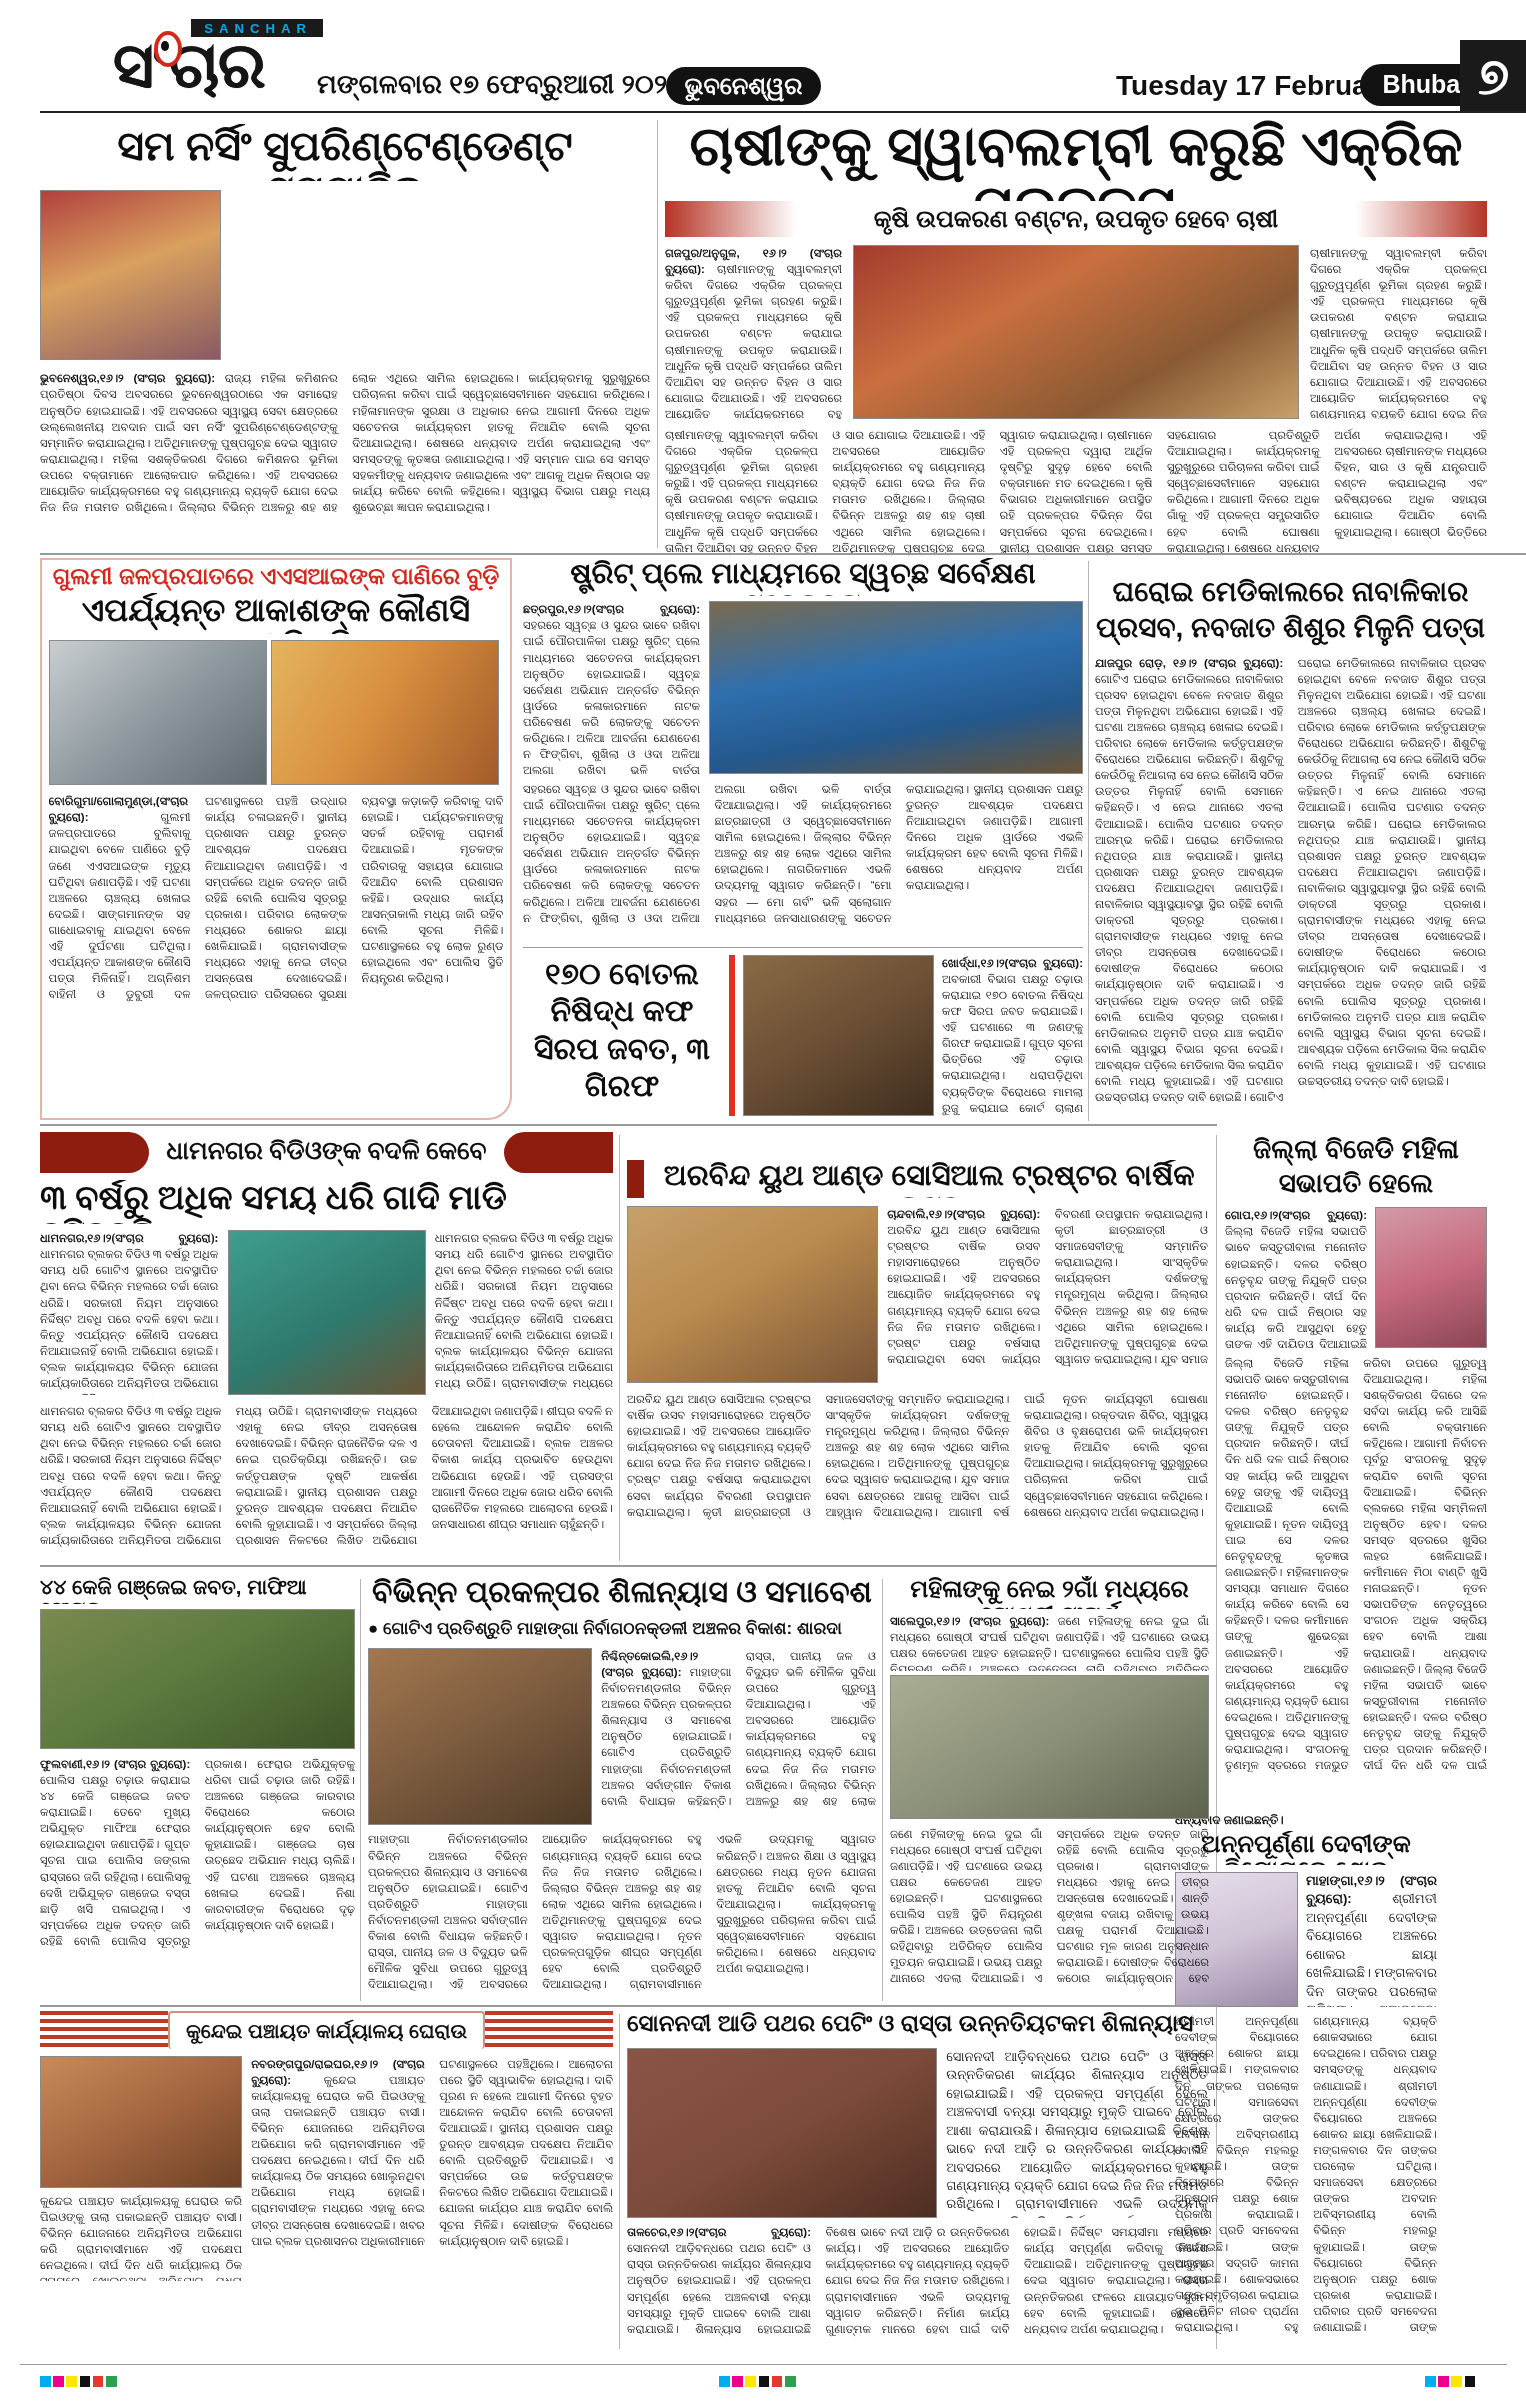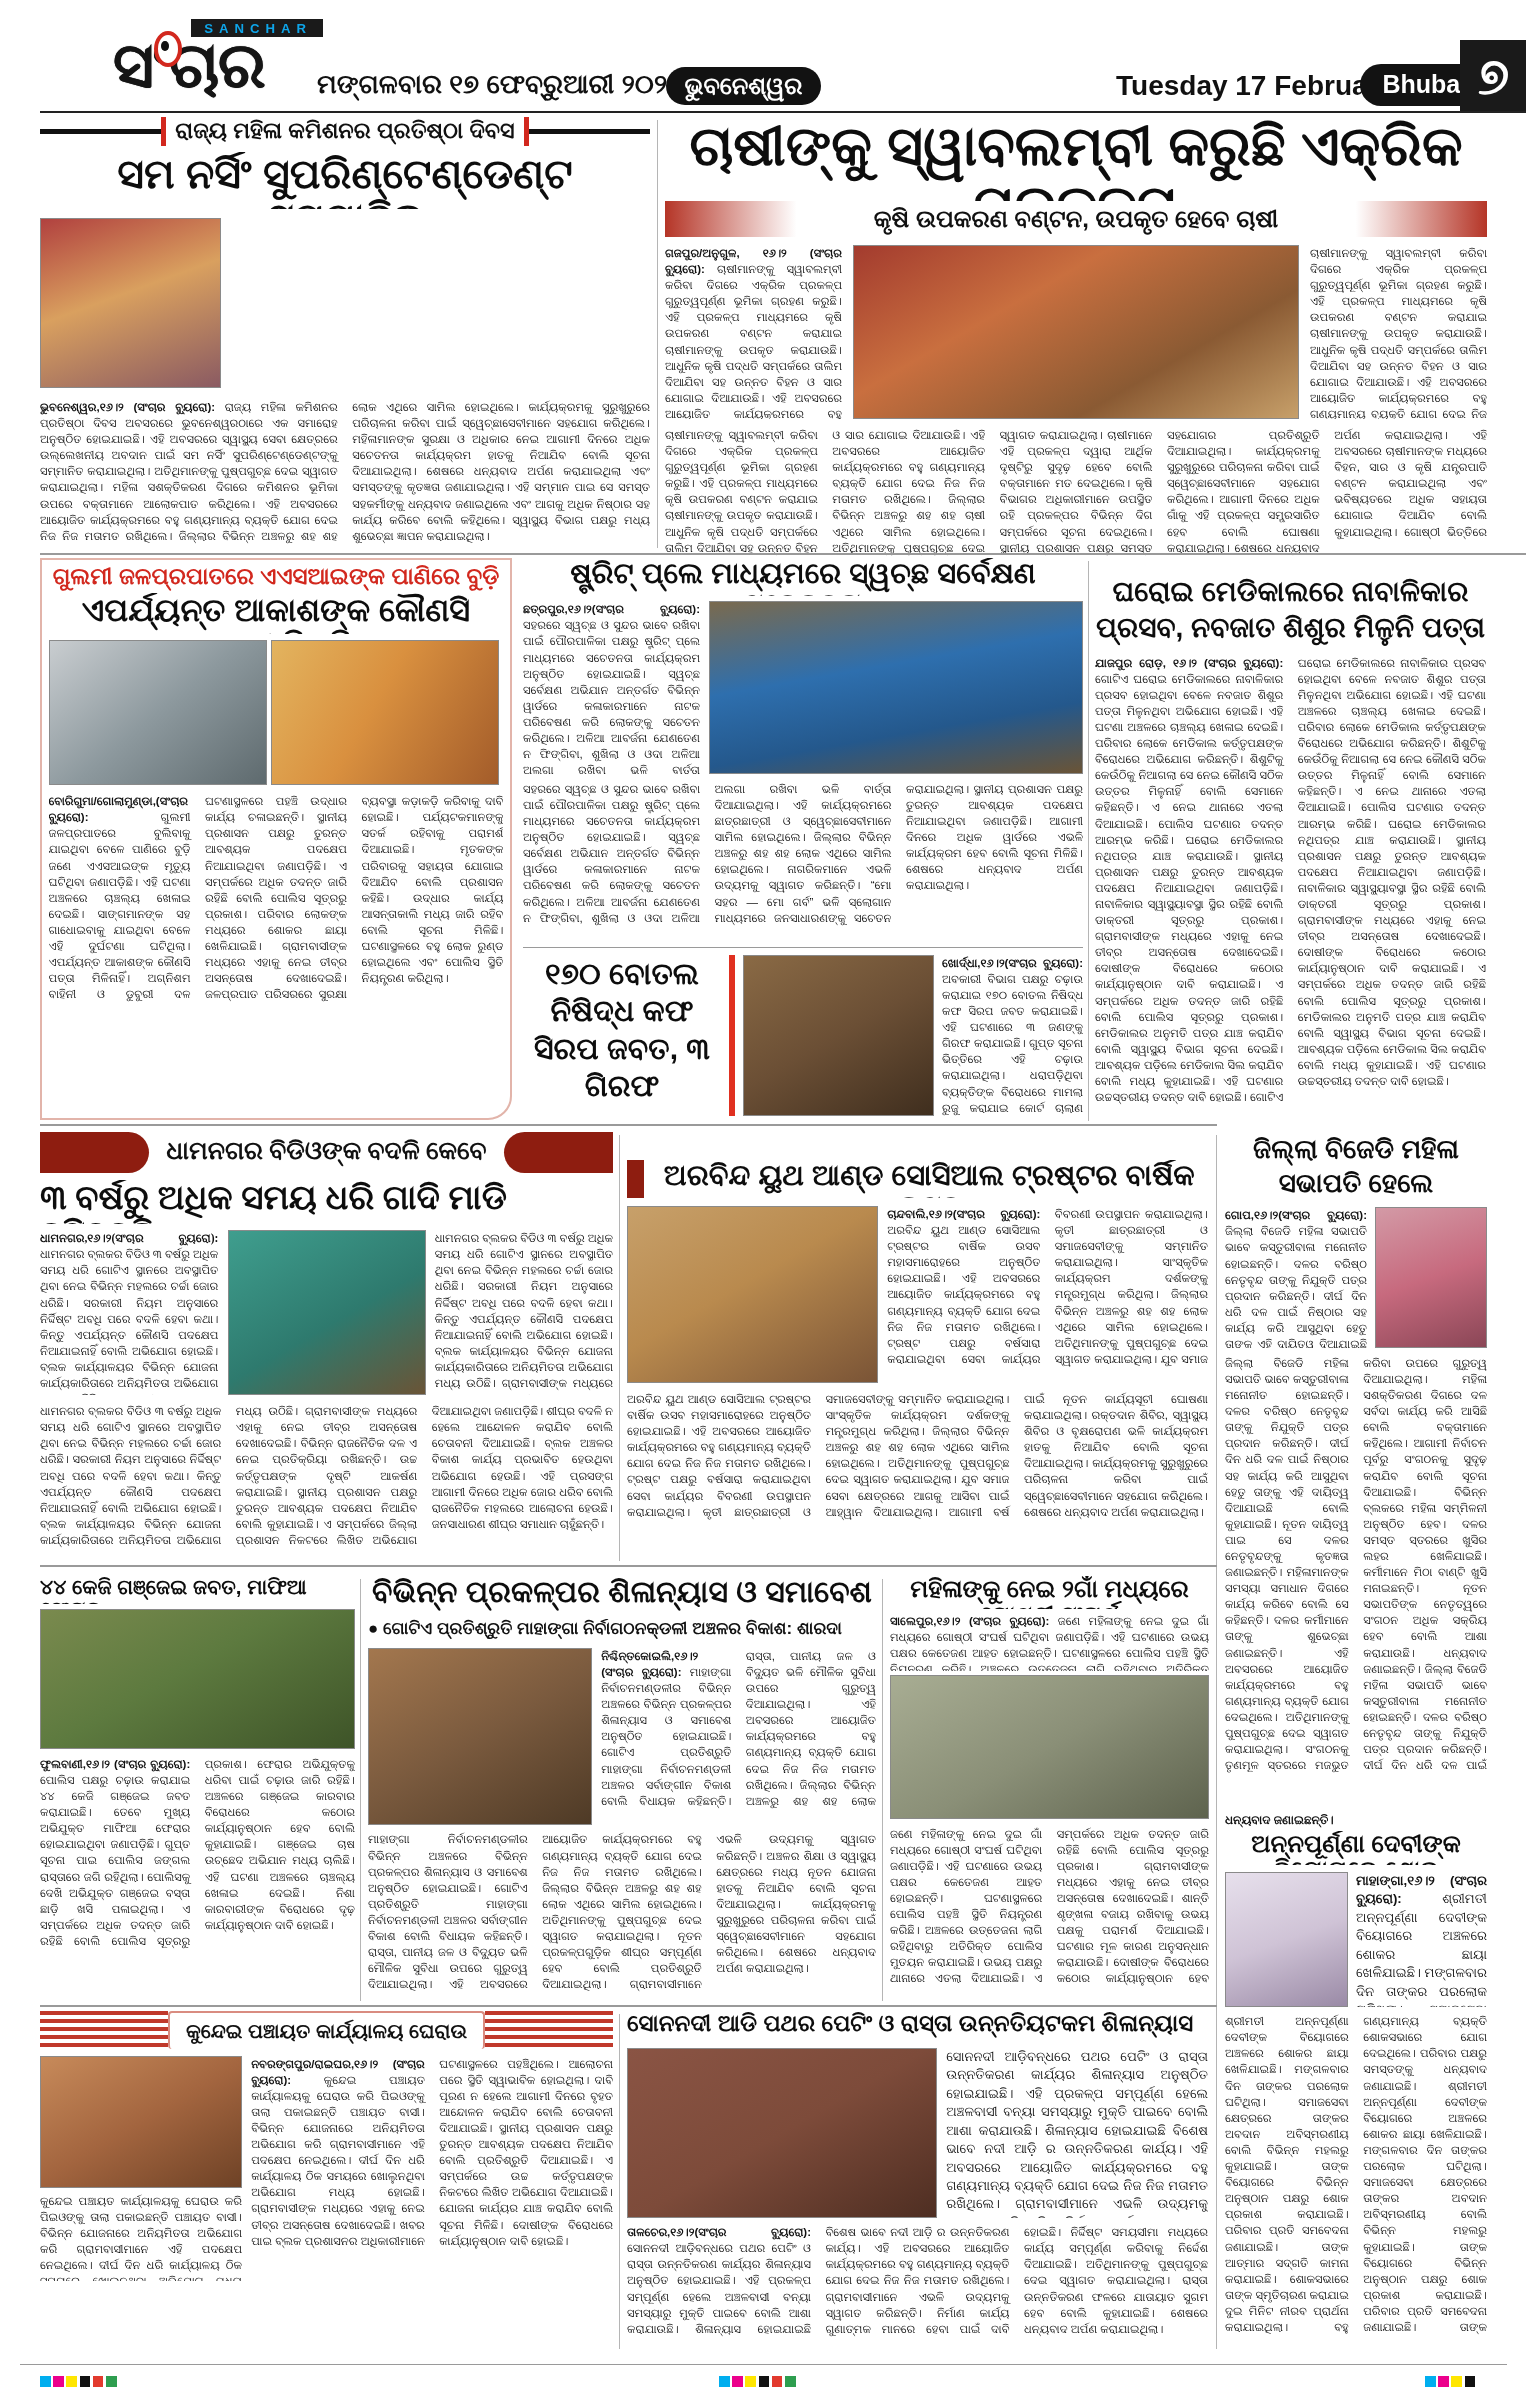--- a/index.html
+++ b/index.html
@@ -70,25 +70,20 @@
     </div>
     <div class="abs odia-date" style="left:277px;top:50px;">ମଙ୍ଗଳବାର ୧୭ ଫେବ୍ରୁଆରୀ ୨୦୨୬</div>
     <div class="abs badge-pill" style="left:626px;top:48px;padding:5.3px 18.5px;font-size:24px;">ଭୁବନେଶ୍ୱର</div>
     <div class="abs" style="left:1076px;top:51px;font-size:28px;font-weight:bold;">Tuesday 17 February 2026</div>
     <div class="abs badge-pill" style="left:1320px;top:45px;padding:6.6px 22.4px;font-size:25px;">Bhubaneswar</div>
   </div>
   <div id="page-num-block" class="abs" style="left:1460px;top:40px;width:67px;height:73px;">୭</div>
   <div class="hrule" style="left:40px;top:111px;width:1487px;height:2px;"></div>
 
   <div class="abs" style="left:40px;top:117px;width:610px;height:430px;">
-    <div class="kicker-row">
-      <div class="kicker-line"></div>
-      <div class="kicker-core">ରାଜ୍ୟ ମହିଳା କମିଶନର ପ୍ରତିଷ୍ଠା ଦିବସ</div>
-      <div class="kicker-line"></div>
-    </div>
     <div class="headline clip" style="font-size:41px;height:57px;margin-top:6.6px;">ସମ ନର୍ସିଂ ସୁପରିଣ୍ଟେଣ୍ଡେଣ୍ଟ ସମ୍ମାନିତ</div>
     <div style="display:flex;gap:10.6px;margin-top:9.2px;height:343px;flex-direction:column;">
       <div class="photo" style="width:181px;height:170px;flex:none;background:linear-gradient(160deg,#b1413f 0%,#d9a05f 45%,#8a5a62 100%);"></div>
       <p class="body cols2 clip" style="flex:1;height:343px;"><b class="dateline">ଭୁବନେଶ୍ୱର,୧୬।୨ (ସଂଚାର ବ୍ୟୁରୋ):</b> <span>ରାଜ୍ୟ ମହିଳା କମିଶନର ପ୍ରତିଷ୍ଠା ଦିବସ ଅବସରରେ ଭୁବନେଶ୍ୱରଠାରେ ଏକ ସମାରୋହ ଅନୁଷ୍ଠିତ ହୋଇଯାଇଛି। ଏହି ଅବସରରେ ସ୍ୱାସ୍ଥ୍ୟ ସେବା କ୍ଷେତ୍ରରେ ଉଲ୍ଲେଖନୀୟ ଅବଦାନ ପାଇଁ ସମ ନର୍ସିଂ ସୁପରିଣ୍ଟେଣ୍ଡେଣ୍ଟଙ୍କୁ ସମ୍ମାନିତ କରାଯାଇଥିଲା। ଅତିଥିମାନଙ୍କୁ ପୁଷ୍ପଗୁଚ୍ଛ ଦେଇ ସ୍ୱାଗତ କରାଯାଇଥିଲା। ମହିଳା ସଶକ୍ତିକରଣ ଦିଗରେ କମିଶନର ଭୂମିକା ଉପରେ ବକ୍ତାମାନେ ଆଲୋକପାତ କରିଥିଲେ। ଏହି ଅବସରରେ ଆୟୋଜିତ କାର୍ଯ୍ୟକ୍ରମରେ ବହୁ ଗଣ୍ୟମାନ୍ୟ ବ୍ୟକ୍ତି ଯୋଗ ଦେଇ ନିଜ ନିଜ ମତାମତ ରଖିଥିଲେ। ଜିଲ୍ଲାର ବିଭିନ୍ନ ଅଞ୍ଚଳରୁ ଶହ ଶହ ଲୋକ ଏଥିରେ ସାମିଲ ହୋଇଥିଲେ। କାର୍ଯ୍ୟକ୍ରମକୁ ସୁରୁଖୁରୁରେ ପରିଚାଳନା କରିବା ପାଇଁ ସ୍ୱେଚ୍ଛାସେବୀମାନେ ସହଯୋଗ କରିଥିଲେ। ମହିଳାମାନଙ୍କ ସୁରକ୍ଷା ଓ ଅଧିକାର ନେଇ ଆଗାମୀ ଦିନରେ ଅଧିକ ସଚେତନତା କାର୍ଯ୍ୟକ୍ରମ ହାତକୁ ନିଆଯିବ ବୋଲି ସୂଚନା ଦିଆଯାଇଥିଲା। ଶେଷରେ ଧନ୍ୟବାଦ ଅର୍ପଣ କରାଯାଇଥିଲା ଏବଂ ସମସ୍ତଙ୍କୁ କୃତଜ୍ଞତା ଜଣାଯାଇଥିଲା। ଏହି ସମ୍ମାନ ପାଇ ସେ ସମସ୍ତ ସହକର୍ମୀଙ୍କୁ ଧନ୍ୟବାଦ ଜଣାଇଥିଲେ ଏବଂ ଆଗକୁ ଅଧିକ ନିଷ୍ଠାର ସହ କାର୍ଯ୍ୟ କରିବେ ବୋଲି କହିଥିଲେ। ସ୍ୱାସ୍ଥ୍ୟ ବିଭାଗ ପକ୍ଷରୁ ମଧ୍ୟ ଶୁଭେଚ୍ଛା ଜ୍ଞାପନ କରାଯାଇଥିଲା।</span></p>
     </div>
   </div>
 
   <div class="vline" style="left:657px;top:120px;height:428px;"></div>
 
   <div class="abs" style="left:665px;top:117px;width:822px;height:430px;">
@@ -173,21 +168,21 @@
 
   <div class="abs" style="left:1225px;top:1132px;width:262px;height:678px;">
     <div class="headline clip" style="font-size:26.4px;height:70px;line-height:1.3;">ଜିଲ୍ଲା ବିଜେଡି ମହିଳା ସଭାପତି ହେଲେ କସ୍ତୁରୀବାଳା</div>
     <div style="display:flex;gap:8px;margin-top:5.3px;height:141px;">
       <p class="body clip" style="flex:1;"><b class="dateline">ଗୋପ,୧୬।୨(ସଂଚାର ବ୍ୟୁରୋ):</b> <span>ଜିଲ୍ଲା ବିଜେଡି ମହିଳା ସଭାପତି ଭାବେ କସ୍ତୁରୀବାଳା ମନୋନୀତ ହୋଇଛନ୍ତି। ଦଳର ବରିଷ୍ଠ ନେତୃବୃନ୍ଦ ତାଙ୍କୁ ନିଯୁକ୍ତି ପତ୍ର ପ୍ରଦାନ କରିଛନ୍ତି। ଦୀର୍ଘ ଦିନ ଧରି ଦଳ ପାଇଁ ନିଷ୍ଠାର ସହ କାର୍ଯ୍ୟ କରି ଆସୁଥିବା ହେତୁ ତାଙ୍କୁ ଏହି ଦାୟିତ୍ୱ ଦିଆଯାଇଛି ବୋଲି କୁହାଯାଇଛି। ନୂତନ ଦାୟିତ୍ୱ ପାଇ ସେ ଦଳର ନେତୃବୃନ୍ଦଙ୍କୁ କୃତଜ୍ଞତା ଜଣାଇଛନ୍ତି। ମହିଳାମାନଙ୍କ ସମସ୍ୟା ସମାଧାନ ଦିଗରେ କାର୍ଯ୍ୟ କରିବେ ବୋଲି ସେ କହିଛନ୍ତି। ଦଳର କର୍ମୀମାନେ ତାଙ୍କୁ ଶୁଭେଚ୍ଛା ଜଣାଇଛନ୍ତି। ଏହି ଅବସରରେ ଆୟୋଜିତ କାର୍ଯ୍ୟକ୍ରମରେ ବହୁ ଗଣ୍ୟମାନ୍ୟ ବ୍ୟକ୍ତି ଯୋଗ ଦେଇଥିଲେ। ଅତିଥିମାନଙ୍କୁ ପୁଷ୍ପଗୁଚ୍ଛ ଦେଇ ସ୍ୱାଗତ କରାଯାଇଥିଲା। ସଂଗଠନକୁ ତୃଣମୂଳ ସ୍ତରରେ ମଜଭୁତ କରିବା ଉପରେ ଗୁରୁତ୍ୱ ଦିଆଯାଇଥିଲା। ମହିଳା ସଶକ୍ତିକରଣ ଦିଗରେ ଦଳ ସର୍ବଦା କାର୍ଯ୍ୟ କରି ଆସିଛି ବୋଲି ବକ୍ତାମାନେ କହିଥିଲେ। ଆଗାମୀ ନିର୍ବାଚନ ପୂର୍ବରୁ ସଂଗଠନକୁ ସୁଦୃଢ଼ କରାଯିବ ବୋଲି ସୂଚନା ଦିଆଯାଇଛି। ବିଭିନ୍ନ ବ୍ଲକରେ ମହିଳା ସମ୍ମିଳନୀ ଅନୁଷ୍ଠିତ ହେବ। ଦଳର ସମସ୍ତ ସ୍ତରରେ ଖୁସିର ଲହର ଖେଳିଯାଇଛି। କର୍ମୀମାନେ ମିଠା ବାଣ୍ଟି ଖୁସି ମନାଇଛନ୍ତି। ନୂତନ ସଭାପତିଙ୍କ ନେତୃତ୍ୱରେ ସଂଗଠନ ଅଧିକ ସକ୍ରିୟ ହେବ ବୋଲି ଆଶା କରାଯାଉଛି। ଧନ୍ୟବାଦ ଜଣାଇଛନ୍ତି।</span></p>
       <div class="photo" style="width:112px;flex:none;background:linear-gradient(160deg,#d39aa6 0%,#c76a7e 50%,#8a4656 100%);"></div>
     </div>
     <p class="body cols2 clip" style="margin-top:6.6px;height:433px;"><span>ଜିଲ୍ଲା ବିଜେଡି ମହିଳା ସଭାପତି ଭାବେ କସ୍ତୁରୀବାଳା ମନୋନୀତ ହୋଇଛନ୍ତି। ଦଳର ବରିଷ୍ଠ ନେତୃବୃନ୍ଦ ତାଙ୍କୁ ନିଯୁକ୍ତି ପତ୍ର ପ୍ରଦାନ କରିଛନ୍ତି। ଦୀର୍ଘ ଦିନ ଧରି ଦଳ ପାଇଁ ନିଷ୍ଠାର ସହ କାର୍ଯ୍ୟ କରି ଆସୁଥିବା ହେତୁ ତାଙ୍କୁ ଏହି ଦାୟିତ୍ୱ ଦିଆଯାଇଛି ବୋଲି କୁହାଯାଇଛି। ନୂତନ ଦାୟିତ୍ୱ ପାଇ ସେ ଦଳର ନେତୃବୃନ୍ଦଙ୍କୁ କୃତଜ୍ଞତା ଜଣାଇଛନ୍ତି। ମହିଳାମାନଙ୍କ ସମସ୍ୟା ସମାଧାନ ଦିଗରେ କାର୍ଯ୍ୟ କରିବେ ବୋଲି ସେ କହିଛନ୍ତି। ଦଳର କର୍ମୀମାନେ ତାଙ୍କୁ ଶୁଭେଚ୍ଛା ଜଣାଇଛନ୍ତି। ଏହି ଅବସରରେ ଆୟୋଜିତ କାର୍ଯ୍ୟକ୍ରମରେ ବହୁ ଗଣ୍ୟମାନ୍ୟ ବ୍ୟକ୍ତି ଯୋଗ ଦେଇଥିଲେ। ଅତିଥିମାନଙ୍କୁ ପୁଷ୍ପଗୁଚ୍ଛ ଦେଇ ସ୍ୱାଗତ କରାଯାଇଥିଲା। ସଂଗଠନକୁ ତୃଣମୂଳ ସ୍ତରରେ ମଜଭୁତ କରିବା ଉପରେ ଗୁରୁତ୍ୱ ଦିଆଯାଇଥିଲା। ମହିଳା ସଶକ୍ତିକରଣ ଦିଗରେ ଦଳ ସର୍ବଦା କାର୍ଯ୍ୟ କରି ଆସିଛି ବୋଲି ବକ୍ତାମାନେ କହିଥିଲେ। ଆଗାମୀ ନିର୍ବାଚନ ପୂର୍ବରୁ ସଂଗଠନକୁ ସୁଦୃଢ଼ କରାଯିବ ବୋଲି ସୂଚନା ଦିଆଯାଇଛି। ବିଭିନ୍ନ ବ୍ଲକରେ ମହିଳା ସମ୍ମିଳନୀ ଅନୁଷ୍ଠିତ ହେବ। ଦଳର ସମସ୍ତ ସ୍ତରରେ ଖୁସିର ଲହର ଖେଳିଯାଇଛି। କର୍ମୀମାନେ ମିଠା ବାଣ୍ଟି ଖୁସି ମନାଇଛନ୍ତି। ନୂତନ ସଭାପତିଙ୍କ ନେତୃତ୍ୱରେ ସଂଗଠନ ଅଧିକ ସକ୍ରିୟ ହେବ ବୋଲି ଆଶା କରାଯାଉଛି। ଧନ୍ୟବାଦ ଜଣାଇଛନ୍ତି।</span> <span>ଜିଲ୍ଲା ବିଜେଡି ମହିଳା ସଭାପତି ଭାବେ କସ୍ତୁରୀବାଳା ମନୋନୀତ ହୋଇଛନ୍ତି। ଦଳର ବରିଷ୍ଠ ନେତୃବୃନ୍ଦ ତାଙ୍କୁ ନିଯୁକ୍ତି ପତ୍ର ପ୍ରଦାନ କରିଛନ୍ତି। ଦୀର୍ଘ ଦିନ ଧରି ଦଳ ପାଇଁ ନିଷ୍ଠାର ସହ କାର୍ଯ୍ୟ କରି ଆସୁଥିବା ହେତୁ ତାଙ୍କୁ ଏହି ଦାୟିତ୍ୱ ଦିଆଯାଇଛି ବୋଲି କୁହାଯାଇଛି। ନୂତନ ଦାୟିତ୍ୱ ପାଇ ସେ ଦଳର ନେତୃବୃନ୍ଦଙ୍କୁ କୃତଜ୍ଞତା ଜଣାଇଛନ୍ତି। ମହିଳାମାନଙ୍କ ସମସ୍ୟା ସମାଧାନ ଦିଗରେ କାର୍ଯ୍ୟ କରିବେ ବୋଲି ସେ କହିଛନ୍ତି। ଦଳର କର୍ମୀମାନେ ତାଙ୍କୁ ଶୁଭେଚ୍ଛା ଜଣାଇଛନ୍ତି। ଏହି ଅବସରରେ ଆୟୋଜିତ କାର୍ଯ୍ୟକ୍ରମରେ ବହୁ ଗଣ୍ୟମାନ୍ୟ ବ୍ୟକ୍ତି ଯୋଗ ଦେଇଥିଲେ। ଅତିଥିମାନଙ୍କୁ ପୁଷ୍ପଗୁଚ୍ଛ ଦେଇ ସ୍ୱାଗତ କରାଯାଇଥିଲା। ସଂଗଠନକୁ ତୃଣମୂଳ ସ୍ତରରେ ମଜଭୁତ କରିବା ଉପରେ ଗୁରୁତ୍ୱ ଦିଆଯାଇଥିଲା। ମହିଳା ସଶକ୍ତିକରଣ ଦିଗରେ ଦଳ ସର୍ବଦା କାର୍ଯ୍ୟ କରି ଆସିଛି ବୋଲି ବକ୍ତାମାନେ କହିଥିଲେ। ଆଗାମୀ ନିର୍ବାଚନ ପୂର୍ବରୁ ସଂଗଠନକୁ ସୁଦୃଢ଼ କରାଯିବ ବୋଲି ସୂଚନା ଦିଆଯାଇଛି। ବିଭିନ୍ନ ବ୍ଲକରେ ମହିଳା ସମ୍ମିଳନୀ ଅନୁଷ୍ଠିତ ହେବ। ଦଳର ସମସ୍ତ ସ୍ତରରେ ଖୁସିର ଲହର ଖେଳିଯାଇଛି। କର୍ମୀମାନେ ମିଠା ବାଣ୍ଟି ଖୁସି ମନାଇଛନ୍ତି। ନୂତନ ସଭାପତିଙ୍କ ନେତୃତ୍ୱରେ ସଂଗଠନ ଅଧିକ ସକ୍ରିୟ ହେବ ବୋଲି ଆଶା କରାଯାଉଛି। ଧନ୍ୟବାଦ ଜଣାଇଛନ୍ତି।</span></p>
   </div>
 
-  <div class="abs" style="left:1225px;top:1813px;width:262px;height:536px;">
+  <div class="abs" style="left:1175px;top:1813px;width:262px;height:536px;">
     <div class="obit-note">ଧନ୍ୟବାଦ ଜଣାଇଛନ୍ତି।</div>
     <div class="headline clip" style="font-size:24.4px;height:34px;margin-top:4px;">ଅନ୍ନପୂର୍ଣ୍ଣା ଦେବୀଙ୍କ ବିୟୋଗରେ ଶୋକ</div>
     <div style="display:flex;gap:8px;margin-top:6.6px;height:135px;">
       <div class="photo" style="width:123px;flex:none;background:linear-gradient(160deg,#e7e0ec 0%,#cfc3d6 50%,#9a8aa6 100%);"></div>
       <p class="body clip" style="flex:1;font-size:13.2px;"><b class="dateline">ମାହାଙ୍ଗା,୧୬।୨ (ସଂଚାର ବ୍ୟୁରୋ):</b> <span>ଶ୍ରୀମତୀ ଅନ୍ନପୂର୍ଣ୍ଣା ଦେବୀଙ୍କ ବିୟୋଗରେ ଅଞ୍ଚଳରେ ଶୋକର ଛାୟା ଖେଳିଯାଇଛି। ମଙ୍ଗଳବାର ଦିନ ତାଙ୍କର ପରଲୋକ ଘଟିଥିଲା। ସମାଜସେବା କ୍ଷେତ୍ରରେ ତାଙ୍କର ଅବଦାନ ଅବିସ୍ମରଣୀୟ ବୋଲି ବିଭିନ୍ନ ମହଲରୁ କୁହାଯାଇଛି। ତାଙ୍କ ବିୟୋଗରେ ବିଭିନ୍ନ ଅନୁଷ୍ଠାନ ପକ୍ଷରୁ ଶୋକ ପ୍ରକାଶ କରାଯାଇଛି। ପରିବାର ପ୍ରତି ସମବେଦନା ଜଣାଯାଇଛି। ତାଙ୍କ ଆତ୍ମାର ସଦ୍‌ଗତି କାମନା କରାଯାଇଛି। ଶୋକସଭାରେ ତାଙ୍କ ସ୍ମୃତିଚାରଣ କରାଯାଇ ଦୁଇ ମିନିଟ ନୀରବ ପ୍ରାର୍ଥନା କରାଯାଇଥିଲା। ବହୁ ଗଣ୍ୟମାନ୍ୟ ବ୍ୟକ୍ତି ଶୋକସଭାରେ ଯୋଗ ଦେଇଥିଲେ। ପରିବାର ପକ୍ଷରୁ ସମସ୍ତଙ୍କୁ ଧନ୍ୟବାଦ ଜଣାଯାଇଛି।</span></p>
     </div>
     <p class="body cols2 clip" style="margin-top:6.6px;height:330px;"><span>ଶ୍ରୀମତୀ ଅନ୍ନପୂର୍ଣ୍ଣା ଦେବୀଙ୍କ ବିୟୋଗରେ ଅଞ୍ଚଳରେ ଶୋକର ଛାୟା ଖେଳିଯାଇଛି। ମଙ୍ଗଳବାର ଦିନ ତାଙ୍କର ପରଲୋକ ଘଟିଥିଲା। ସମାଜସେବା କ୍ଷେତ୍ରରେ ତାଙ୍କର ଅବଦାନ ଅବିସ୍ମରଣୀୟ ବୋଲି ବିଭିନ୍ନ ମହଲରୁ କୁହାଯାଇଛି। ତାଙ୍କ ବିୟୋଗରେ ବିଭିନ୍ନ ଅନୁଷ୍ଠାନ ପକ୍ଷରୁ ଶୋକ ପ୍ରକାଶ କରାଯାଇଛି। ପରିବାର ପ୍ରତି ସମବେଦନା ଜଣାଯାଇଛି। ତାଙ୍କ ଆତ୍ମାର ସଦ୍‌ଗତି କାମନା କରାଯାଇଛି। ଶୋକସଭାରେ ତାଙ୍କ ସ୍ମୃତିଚାରଣ କରାଯାଇ ଦୁଇ ମିନିଟ ନୀରବ ପ୍ରାର୍ଥନା କରାଯାଇଥିଲା। ବହୁ ଗଣ୍ୟମାନ୍ୟ ବ୍ୟକ୍ତି ଶୋକସଭାରେ ଯୋଗ ଦେଇଥିଲେ। ପରିବାର ପକ୍ଷରୁ ସମସ୍ତଙ୍କୁ ଧନ୍ୟବାଦ ଜଣାଯାଇଛି।</span> <span>ଶ୍ରୀମତୀ ଅନ୍ନପୂର୍ଣ୍ଣା ଦେବୀଙ୍କ ବିୟୋଗରେ ଅଞ୍ଚଳରେ ଶୋକର ଛାୟା ଖେଳିଯାଇଛି। ମଙ୍ଗଳବାର ଦିନ ତାଙ୍କର ପରଲୋକ ଘଟିଥିଲା। ସମାଜସେବା କ୍ଷେତ୍ରରେ ତାଙ୍କର ଅବଦାନ ଅବିସ୍ମରଣୀୟ ବୋଲି ବିଭିନ୍ନ ମହଲରୁ କୁହାଯାଇଛି। ତାଙ୍କ ବିୟୋଗରେ ବିଭିନ୍ନ ଅନୁଷ୍ଠାନ ପକ୍ଷରୁ ଶୋକ ପ୍ରକାଶ କରାଯାଇଛି। ପରିବାର ପ୍ରତି ସମବେଦନା ଜଣାଯାଇଛି। ତାଙ୍କ ଆତ୍ମାର ସଦ୍‌ଗତି କାମନା କରାଯାଇଛି। ଶୋକସଭାରେ ତାଙ୍କ ସ୍ମୃତିଚାରଣ କରାଯାଇ ଦୁଇ ମିନିଟ ନୀରବ ପ୍ରାର୍ଥନା କରାଯାଇଥିଲା। ବହୁ ଗଣ୍ୟମାନ୍ୟ ବ୍ୟକ୍ତି ଶୋକସଭାରେ ଯୋଗ ଦେଇଥିଲେ। ପରିବାର ପକ୍ଷରୁ ସମସ୍ତଙ୍କୁ ଧନ୍ୟବାଦ ଜଣାଯାଇଛି।</span></p>
   </div>
 
   <div class="grule" style="left:40px;top:1565px;width:1177px;height:2px;"></div>

